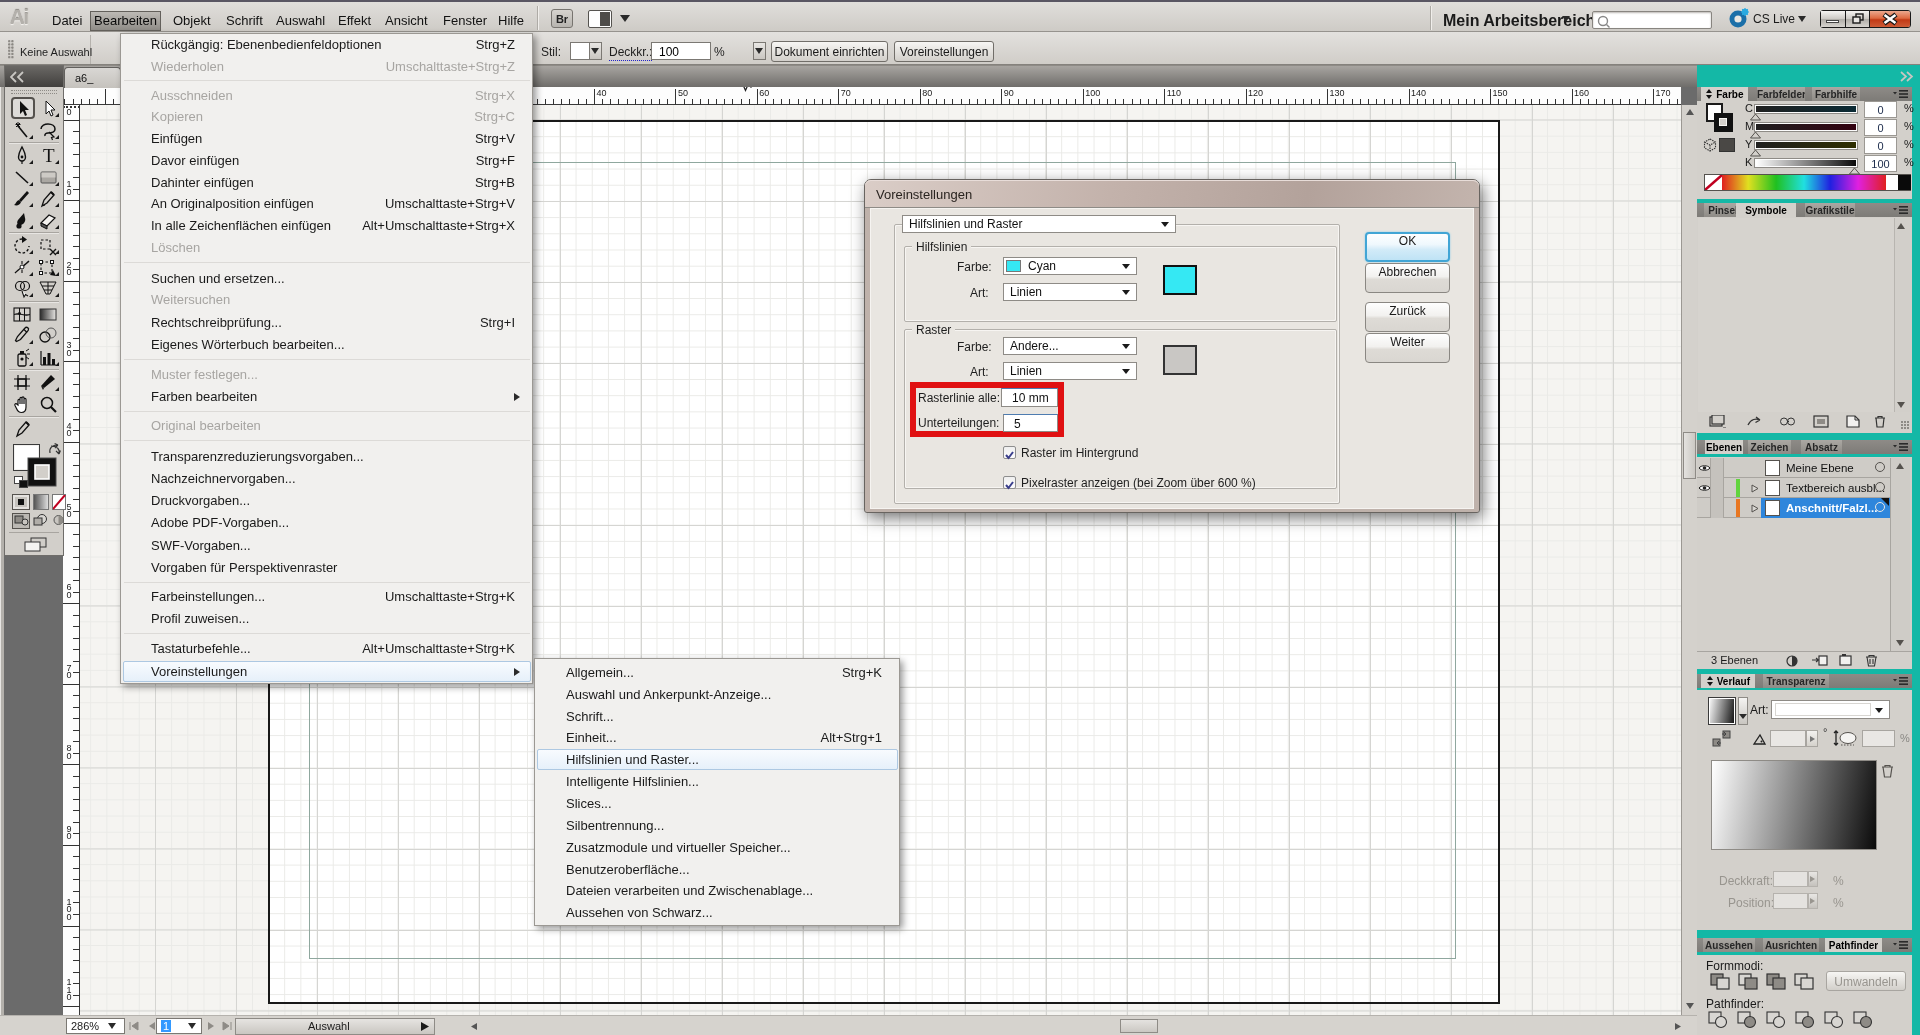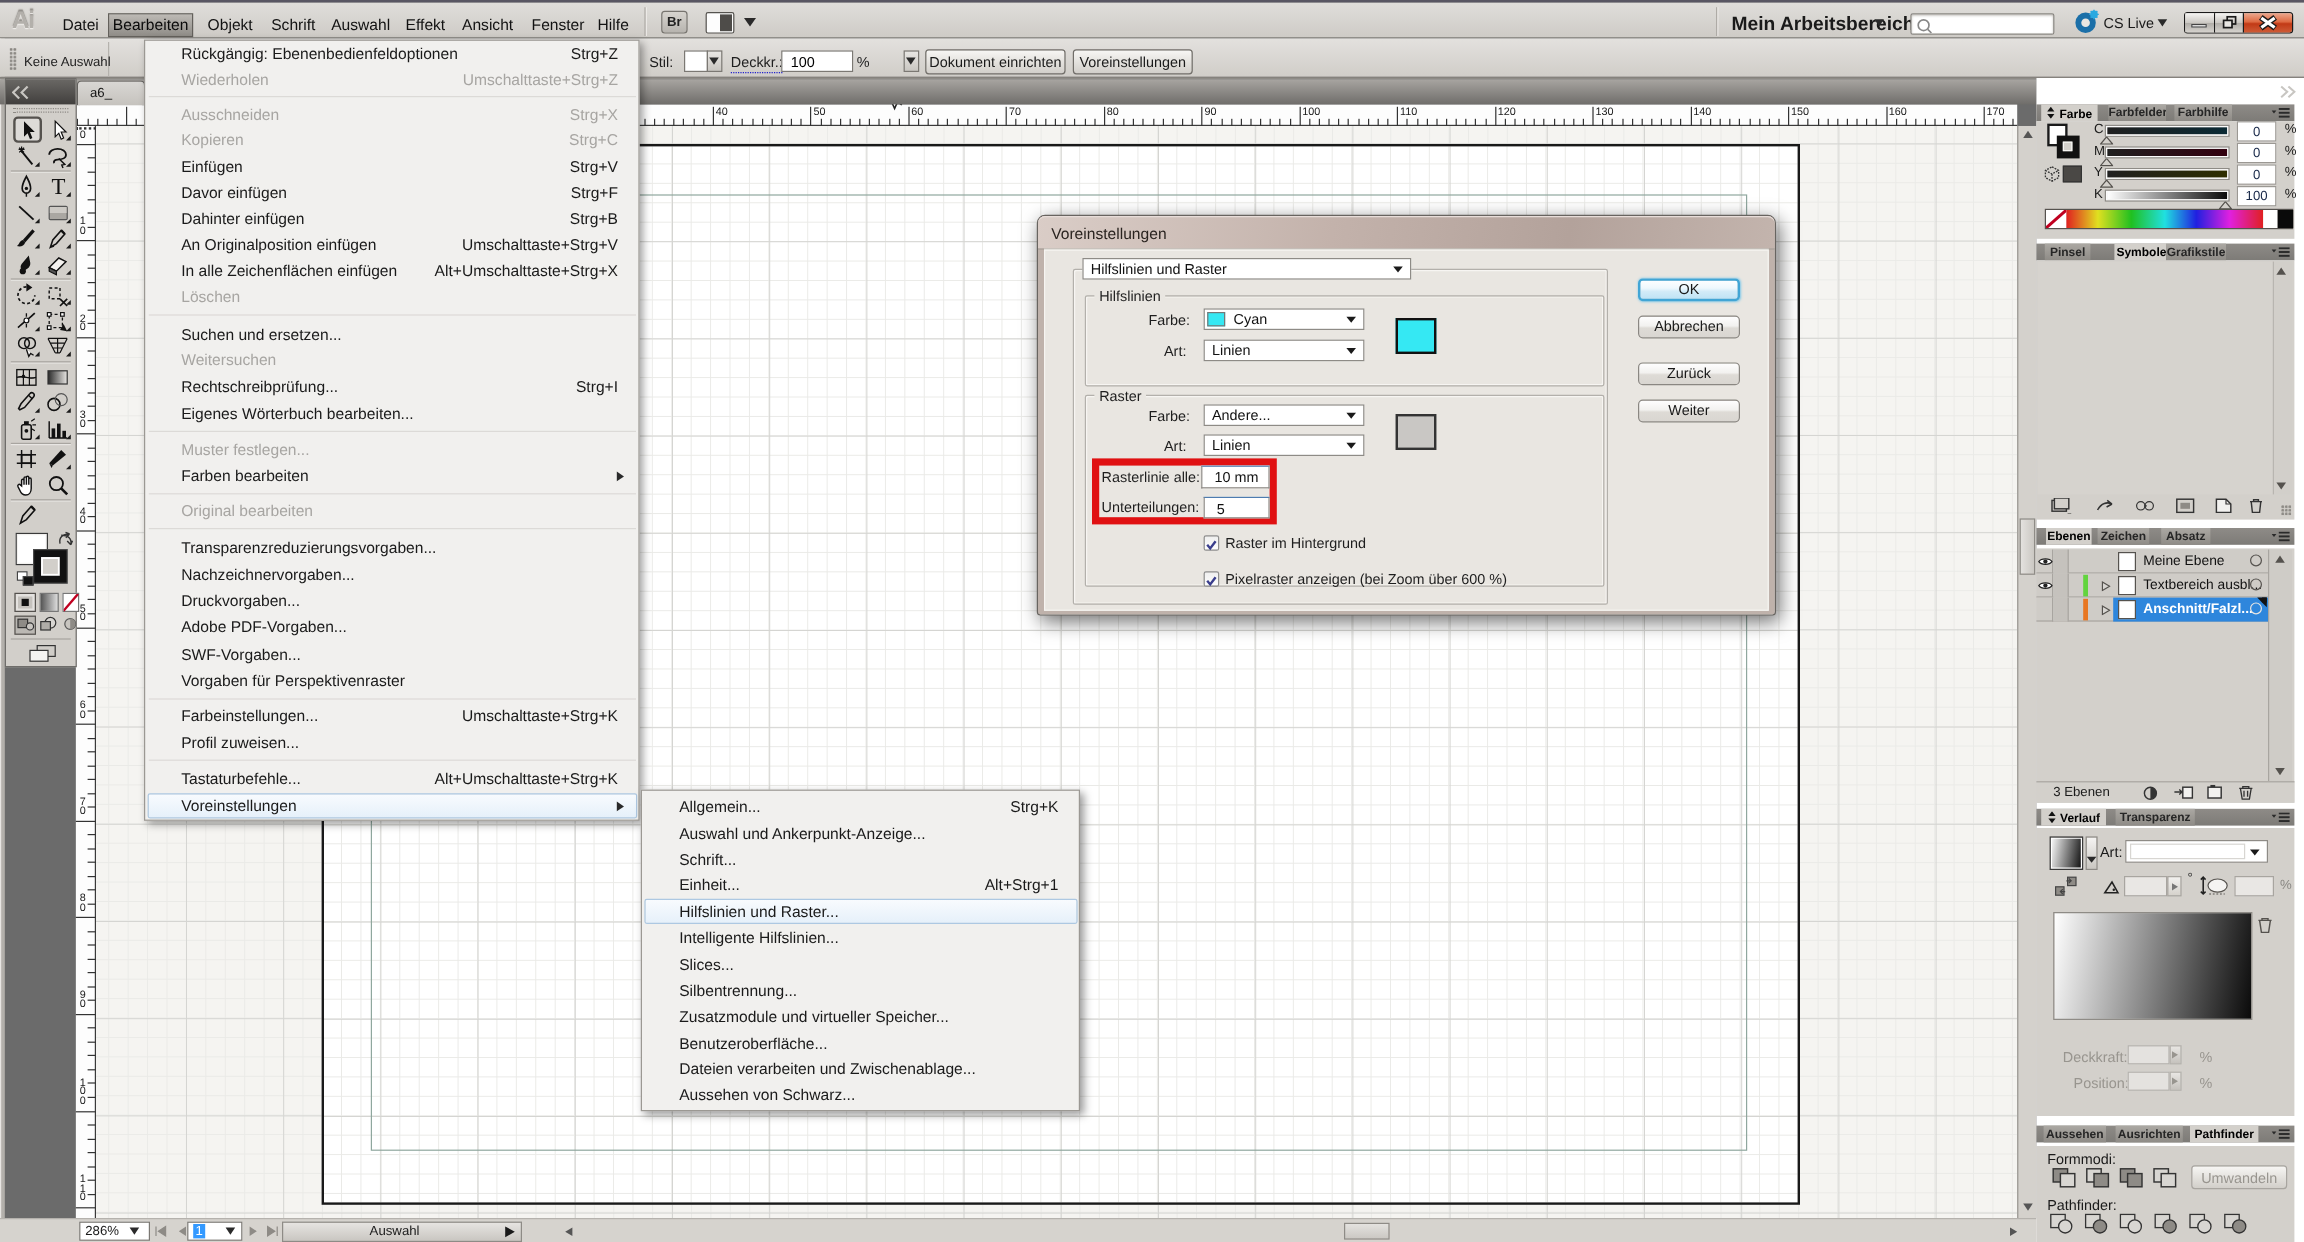--- a/index.html
+++ b/index.html
@@ -128,21 +128,21 @@
   background:linear-gradient(100deg,#DACDC7, #C3B2AB 40%, #B3A29B 72%, #C3B4AD);
   box-shadow:inset 0 1px 0 #E8DDD9; border-bottom:1px solid #8E8B86; font-size:13px; color:#2A2420; padding:7px 0 0 11px; }
 #dlginner { position:absolute; left:5px; top:28px; width:604px; height:301px; background:#E9E6E1; border:1px solid #F6F4F1; }
 .grp { position:absolute; border:1px solid #B3B0AB; border-radius:2px; box-shadow:1px 1px 0 #F7F5F2 inset, -1px -1px 0 #F7F5F2 inset; }
 .grplbl { position:absolute; font-size:12px; color:#1E1E1E; background:#E9E6E1; padding:0 4px; }
 .dlbl { position:absolute; font-size:12px; color:#1E1E1E; }
 .combo { position:absolute; background:#fff; border:1px solid #8E8B86; }
 .combo .arr { position:absolute; right:6px; top:50%; margin-top:-2px; width:0; height:0; border:4px solid transparent; border-top:5px solid #1A1A1A; }
 .combo .txt { position:absolute; left:6px; top:1px; font-size:12px; color:#111; }
 .dinput { position:absolute; background:#fff; border:1px solid #8E8B86; font-size:12px; color:#111; }
-.dbtn { position:absolute; left:500px; width:85px; height:19px; background:linear-gradient(#FEFEFE,#F2F1EF 45%,#DEDBD6 55%,#D9D6D1);
+.dbtn { position:absolute; left:500px; width:85px; height:30px; background:linear-gradient(#FEFEFE,#F2F1EF 45%,#DEDBD6 55%,#D9D6D1);
   border:1px solid #8A8782; border-radius:4px; font-size:12px; color:#1A1A1A; text-align:center; padding-top:1px; }
 #okbtn { background:linear-gradient(#FDFEFF,#EFF8FD 40%,#D2EBF8 60%,#BFE3F5); border:2px solid #41A5D5; border-radius:4px; box-shadow:0 0 2px #7FC9EA; padding-top:0; }
 .chk { position:absolute; width:13px; height:13px; background:linear-gradient(#EFEFEF,#FDFDFD); border:1px solid #8E8E8E; border-radius:2px; }
 #redbox { position:absolute; border:6px solid #E01112; }
 </style>
 </head>
 <body>
 
 <div class="abs" id="canvas">
     <div id="artboard">
@@ -919,21 +919,21 @@
     <div class="mi" style="top:199.5px;">
       <span class="n">Benutzeroberfläche...</span>
     </div>
     <div class="mi" style="top:221px;">
       <span class="n">Dateien verarbeiten und Zwischenablage...</span>
     </div>
     <div class="mi" style="top:243px;">
       <span class="n">Aussehen von Schwarz...</span>
     </div>
   </div>
-<div class="abs" id="dock" style="left:1697px; top:65px; width:223px; height:970px; background:#ffffff;">
+<div class="abs" id="dock" style="left:1697px; top:65px; width:223px; height:970px; background:#14b8a6;">
     <svg class="abs" style="left:203px; top:6px;" width="14" height="11">
       <path d="M1 1 L6 5.5 L1 10 M7 1 L12 5.5 L7 10" fill="none" stroke="#C8C6C2" stroke-width="1.7"></path>
     </svg>
     <div class="tabrow" style="left:0px; top:22px; width:215px;">
       <div class="tab active" style="left:4px; width:47px;"><svg width="8" height="10" style="vertical-align:-1px;">
           <path d="M4 0 L7 4 L1 4 Z" fill="#111"></path>
           <path d="M4 10 L7 6 L1 6 Z" fill="#111"></path>
         </svg> Farbe</div>
       <div class="tab" style="left:60px; width:48px;">Farbfelder</div>
       <div class="tab" style="left:115px; width:48px;">Farbhilfe</div>
@@ -983,21 +983,21 @@
       <div class="abs" style="left:7px; top:73px; width:207px; height:17px; border:1px solid #55524E;"></div>
       <div class="abs" style="left:8px; top:74px; width:17px; height:15px; background:#fff;"><svg width="17" height="15">
           <line x1="0" y1="15" x2="17" y2="0" stroke="#C00020" stroke-width="2.5"></line>
         </svg></div>
       <div class="abs" style="left:25px; top:74px; width:164px; height:15px; background:linear-gradient(90deg,#E02020,#E0E020 16%,#20C020 33%,#20E0E0 50%,#2020E0 66%,#E020E0 83%,#E02020);"></div>
       <div class="abs" style="left:189px; top:74px; width:12px; height:15px; background:#fff;"></div>
       <div class="abs" style="left:201px; top:74px; width:13px; height:15px; background:#0A0A0A;"></div>
     </div>
     <div class="tabrow" style="left:0px; top:138px; width:215px;">
       <div class="tab" style="left:7px; width:38px;">Pinsel</div>
-      <div class="tab active" style="left:65px; width:45px;">Symbole</div>
+      <div class="tab active" style="left:39px; width:60px;">Symbole</div>
       <div class="tab" style="left:108px; width:50px;">Grafikstile</div>
       <svg class="pm" style="left:196px; top:3px;" width="16" height="9">
         <path d="M0 2 L4 2 L2 4.5 Z" fill="#2A2A2A"></path>
         <rect x="6" y="0" width="9" height="1.6" fill="#2A2A2A"></rect>
         <rect x="6" y="3.2" width="9" height="1.6" fill="#2A2A2A"></rect>
         <rect x="6" y="6.4" width="9" height="1.6" fill="#2A2A2A"></rect>
       </svg>
     </div>
     <div class="pcontent" style="left:0; top:152px; width:215px; height:216px;">
       <div class="abs" style="left:1px; top:1px; width:196px; height:194px; background:#D6D3CE;"></div>

